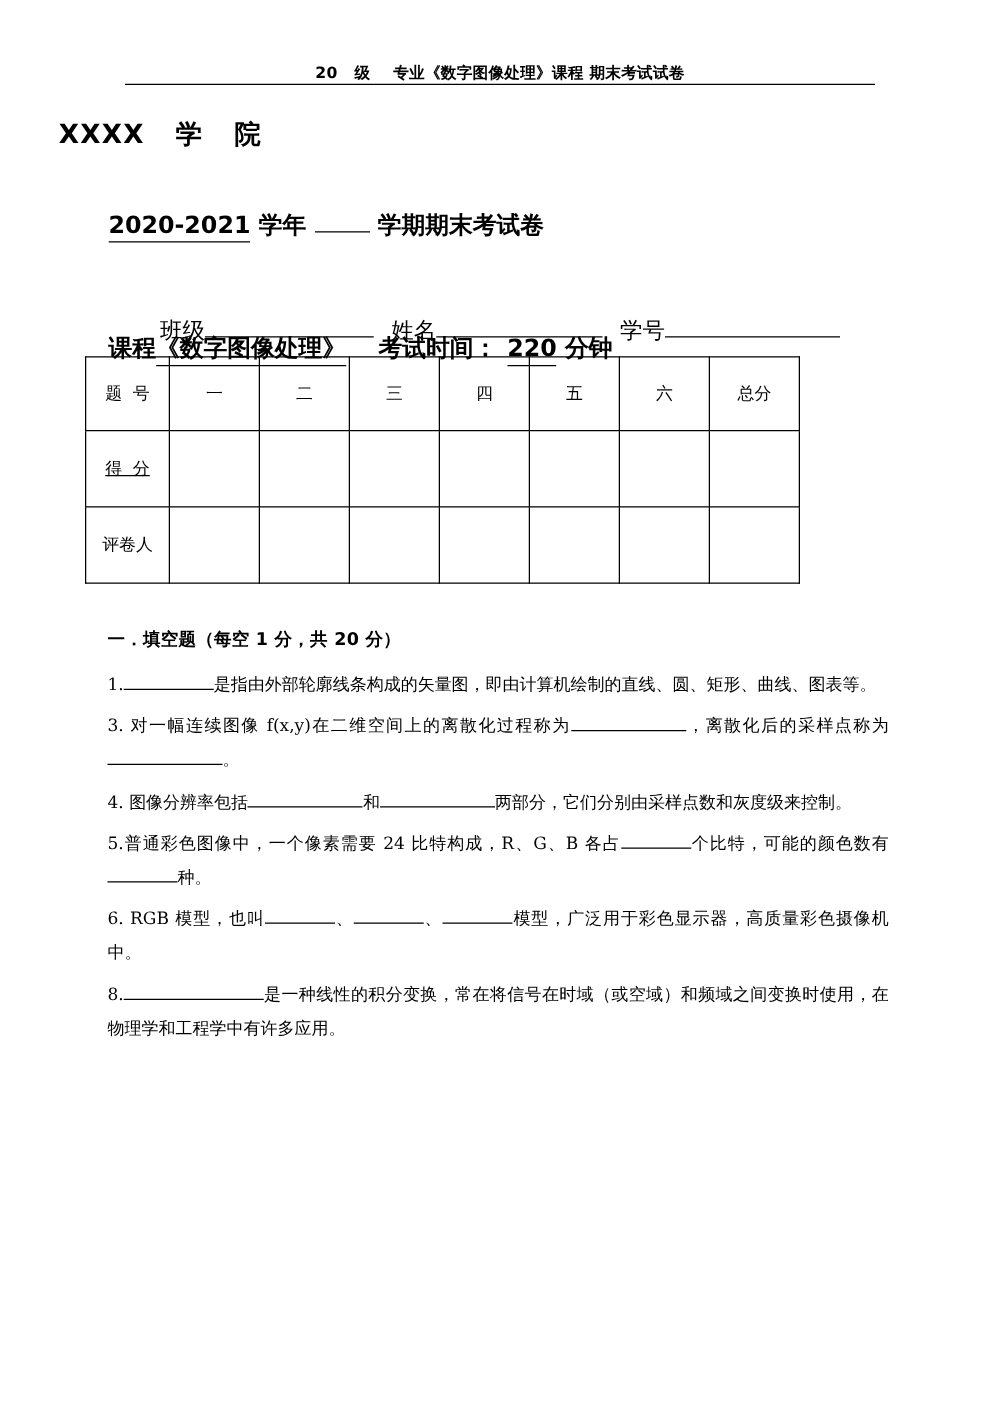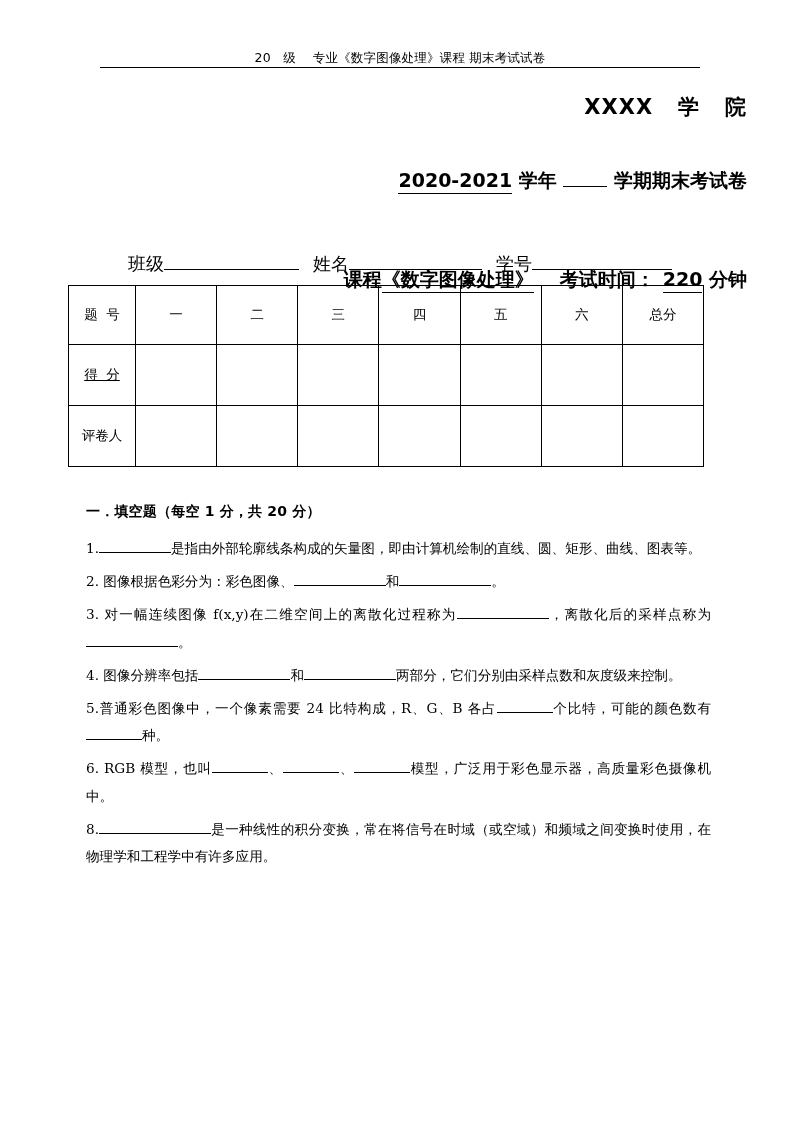--- a/index.html
+++ b/index.html
@@ -26,38 +26,38 @@
   
   .header-band {
     position: absolute;
     left: 100px;
     top: 50px;
     width: 600px;
     text-align: center;
   }
   .header-text {
     font-size: 12.5px;
-    font-weight: normal;
+    font-weight: bold;
     letter-spacing: 0.2px;
     white-space: pre;
     line-height: 1.25;
   }
   .header-rule {
     margin-top: 1px;
     border-bottom: 1.6px solid #000;
     width: 100%;
   }
 
   
   .title-block {
     position: absolute;
     left: 47px;
     top: 92px;
     width: 700px;
-    text-align: right;
+    text-align: left;
   }
   .title-school {
     font-size: 21px;
     font-weight: bold;
     white-space: pre;
     line-height: 1.5;
     letter-spacing: 1px;
   }
   .title-year {
     margin-top: 14px;
@@ -104,21 +104,21 @@
   .blank-line.bl-class { width: 135px; }
   .blank-line.bl-name  { width: 133px; }
   .blank-line.bl-id    { width: 140px; }
   .gap-sm { display: inline-block; width: 14px; }
 
   
   .score-table {
     position: absolute;
     left: 68px;
     top: 285px;
-    width: 636px;
+    width: 572px;
     border-collapse: collapse;
     table-layout: fixed;
     font-family: "DejaVu Serif", "Liberation Serif", serif;
   }
   .score-table td {
     border: 1.3px solid #000;
     text-align: center;
     vertical-align: middle;
     font-size: 13.5px;
     height: 56px;
@@ -237,21 +237,20 @@
         <td></td>
       </tr>
     </tbody>
   </table>
 
   <div class="section">
     <div class="section-heading">一．填空题（每空 1 分，共 20 分）</div>
 
     <p class="q"><span>1.</span><span class="fill f-md"></span><span>是指由外部轮廓线条构成的矢量图，即由计算机绘制的直线、圆、矩形、曲线、图表等。</span></p>
 
-    <p class="q"><span>2.</span><span> 图像根据色彩分为：彩色图像、</span><span class="fill f-lg"></span><span>和</span><span class="fill f-lg"></span><span>。</span></p>
 
     <p class="q"><span>3.</span><span> 对一幅连续图像 f(x,y)在二维空间上的离散化过程称为</span><span class="fill f-lg"></span><span>，离散化后的采样点称为</span><span class="fill f-lg"></span><span>。</span></p>
 
     <p class="q"><span>4.</span><span> 图像分辨率包括</span><span class="fill f-lg"></span><span>和</span><span class="fill f-lg"></span><span>两部分，它们分别由采样点数和灰度级来控制。</span></p>
 
     <p class="q"><span>5.</span><span>普通彩色图像中，一个像素需要 24 比特构成，R、G、B 各占</span><span class="fill f-sm"></span><span>个比特，可能的颜色数有</span><span class="fill f-sm"></span><span>种。</span></p>
 
     <p class="q"><span>6.</span><span> RGB 模型，也叫</span><span class="fill f-sm"></span><span>、</span><span class="fill f-sm"></span><span>、</span><span class="fill f-sm"></span><span>模型，广泛用于彩色显示器，高质量彩色摄像机中。</span></p>
 
 

